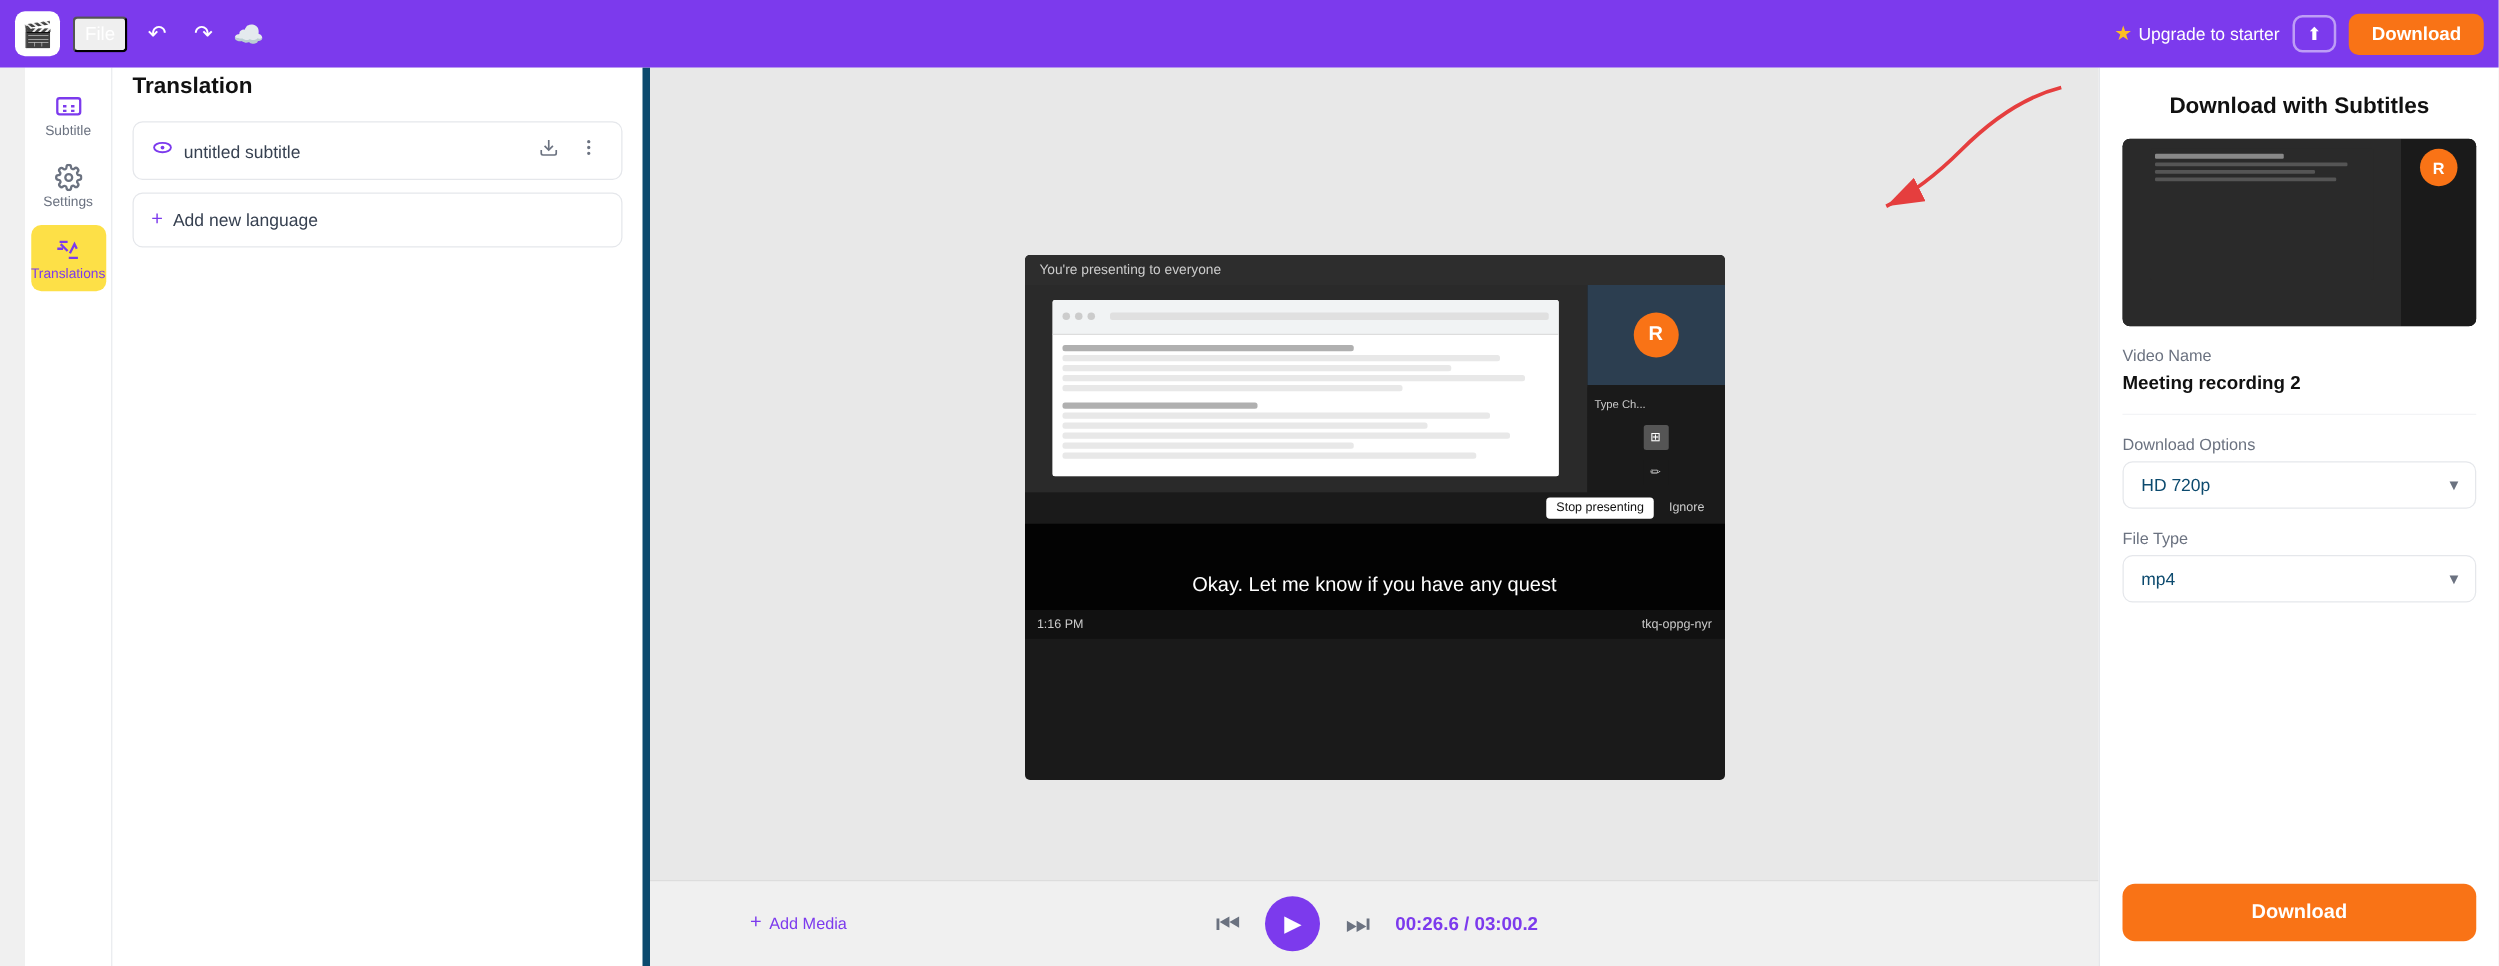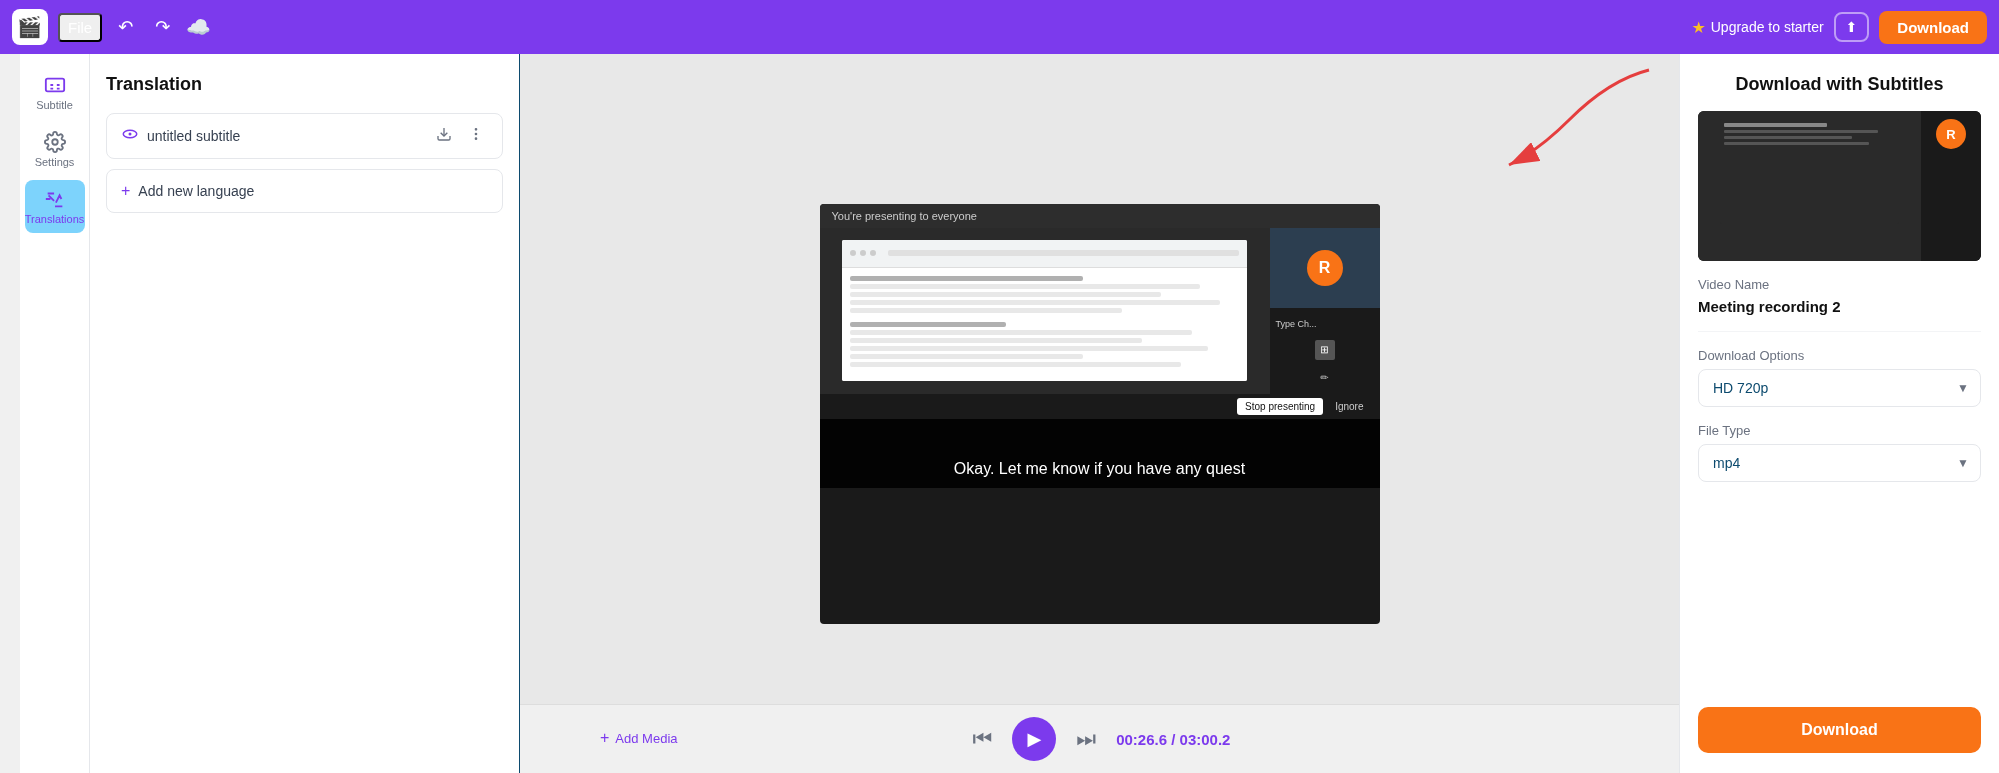--- a/index.html
+++ b/index.html
@@ -19,27 +19,27 @@
     .upgrade-star { color: #fbbf24; font-size: 16px; }
     .share-btn { background: none; border: 2px solid rgba(255,255,255,0.5); color: #fff; border-radius: 8px; padding: 5px 10px; cursor: pointer; display: flex; align-items: center; gap: 4px; font-size: 14px; }
     .download-btn-top { background: #f97316; color: #fff; border: none; border-radius: 8px; padding: 8px 18px; font-size: 15px; font-weight: 700; cursor: pointer; }
 
     
     .main-layout { display: flex; height: calc(773px - 54px); }
 
     
     .sidebar-icons { width: 70px; background: #fff; border-right: 1px solid #e5e7eb; display: flex; flex-direction: column; align-items: center; padding: 12px 0; gap: 4px; flex-shrink: 0; margin-left: 20px; }
     .sidebar-icon-item { display: flex; flex-direction: column; align-items: center; gap: 3px; padding: 8px 6px; border-radius: 8px; cursor: pointer; width: 60px; }
-    .sidebar-icon-item.active { background: #7dd3fc; }
+    .sidebar-icon-item.active { background: #fde047; }
     .sidebar-icon-item svg { width: 22px; height: 22px; }
     .sidebar-icon-label { font-size: 11px; color: #6b7280; font-weight: 500; text-align: center; }
     .sidebar-icon-item.active .sidebar-icon-label { color: #7c3aed; }
 
     
-    .translation-panel { width: 430px; background: #fff; border-right: 1px solid #0c4a6e; padding: 20px 16px; flex-shrink: 0; overflow-y: auto; }
+    .translation-panel { width: 430px; background: #fff; border-right: 6px solid #0c4a6e; padding: 4px 16px; flex-shrink: 0; overflow-y: auto; }
     .panel-title { font-size: 18px; font-weight: 700; color: #111; margin-bottom: 18px; }
 
     .subtitle-item { display: flex; align-items: center; gap: 8px; padding: 10px 14px; border: 1px solid #e5e7eb; border-radius: 8px; margin-bottom: 10px; background: #fff; }
     .subtitle-eye-icon { color: #8b5cf6; font-size: 16px; flex-shrink: 0; }
     .subtitle-name { flex: 1; font-size: 14px; color: #374151; font-weight: 500; }
     .subtitle-download-icon { color: #6b7280; font-size: 16px; cursor: pointer; padding: 2px 4px; }
     .subtitle-more-icon { color: #6b7280; font-size: 16px; cursor: pointer; padding: 2px 4px; }
 
     .add-language-btn { display: flex; align-items: center; gap: 8px; padding: 12px 14px; border: 1px solid #e5e7eb; border-radius: 8px; width: 100%; background: #fff; color: #374151; font-size: 14px; font-weight: 500; cursor: pointer; }
 
@@ -242,20 +242,24 @@
 
       <div class="video-stop-bar">
         <button class="stop-presenting-btn">Stop presenting</button>
         <button class="ignore-btn">Ignore</button>
       </div>
 
       <div class="video-subtitle-bar">
         <div class="video-subtitle-text">Okay. Let me know if you have any quest</div>
       </div>
 
+      <div class="video-bottom-bar">
+        <span class="video-time">1:16 PM</span>
+        <span class="video-code">tkq-oppg-nyr</span>
+      </div>
     </div>
 
     <div class="controls-bar">
       <button class="ctrl-btn">⏮</button>
       <button class="play-btn">▶</button>
       <button class="ctrl-btn">⏭</button>
       <span class="time-display">
         <span>00:26.6</span>
         <span> / </span>
         <span>03:00.2</span>

